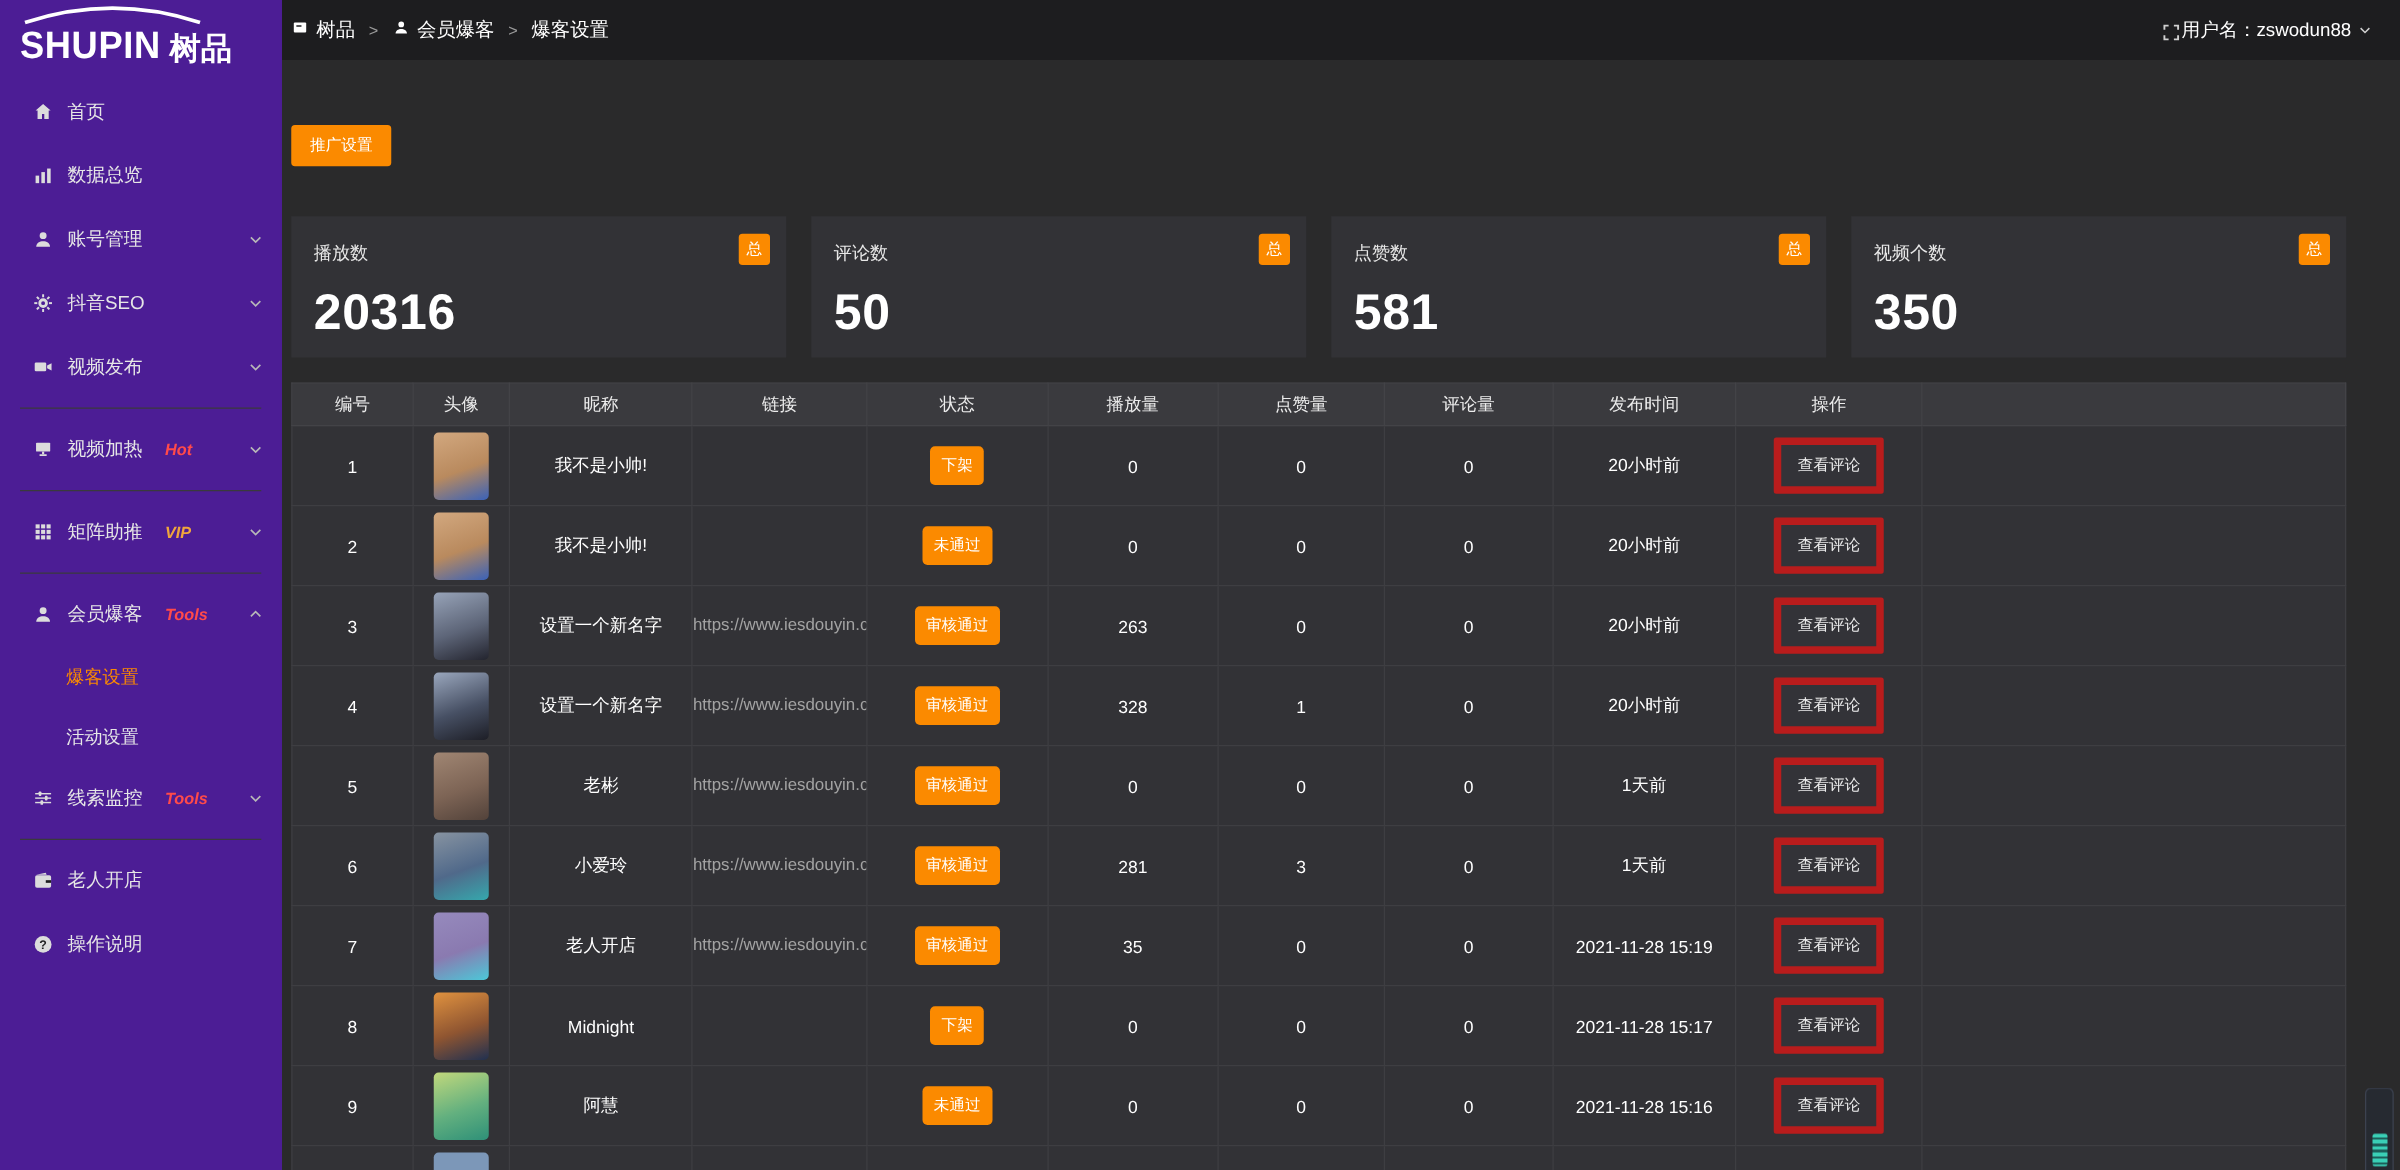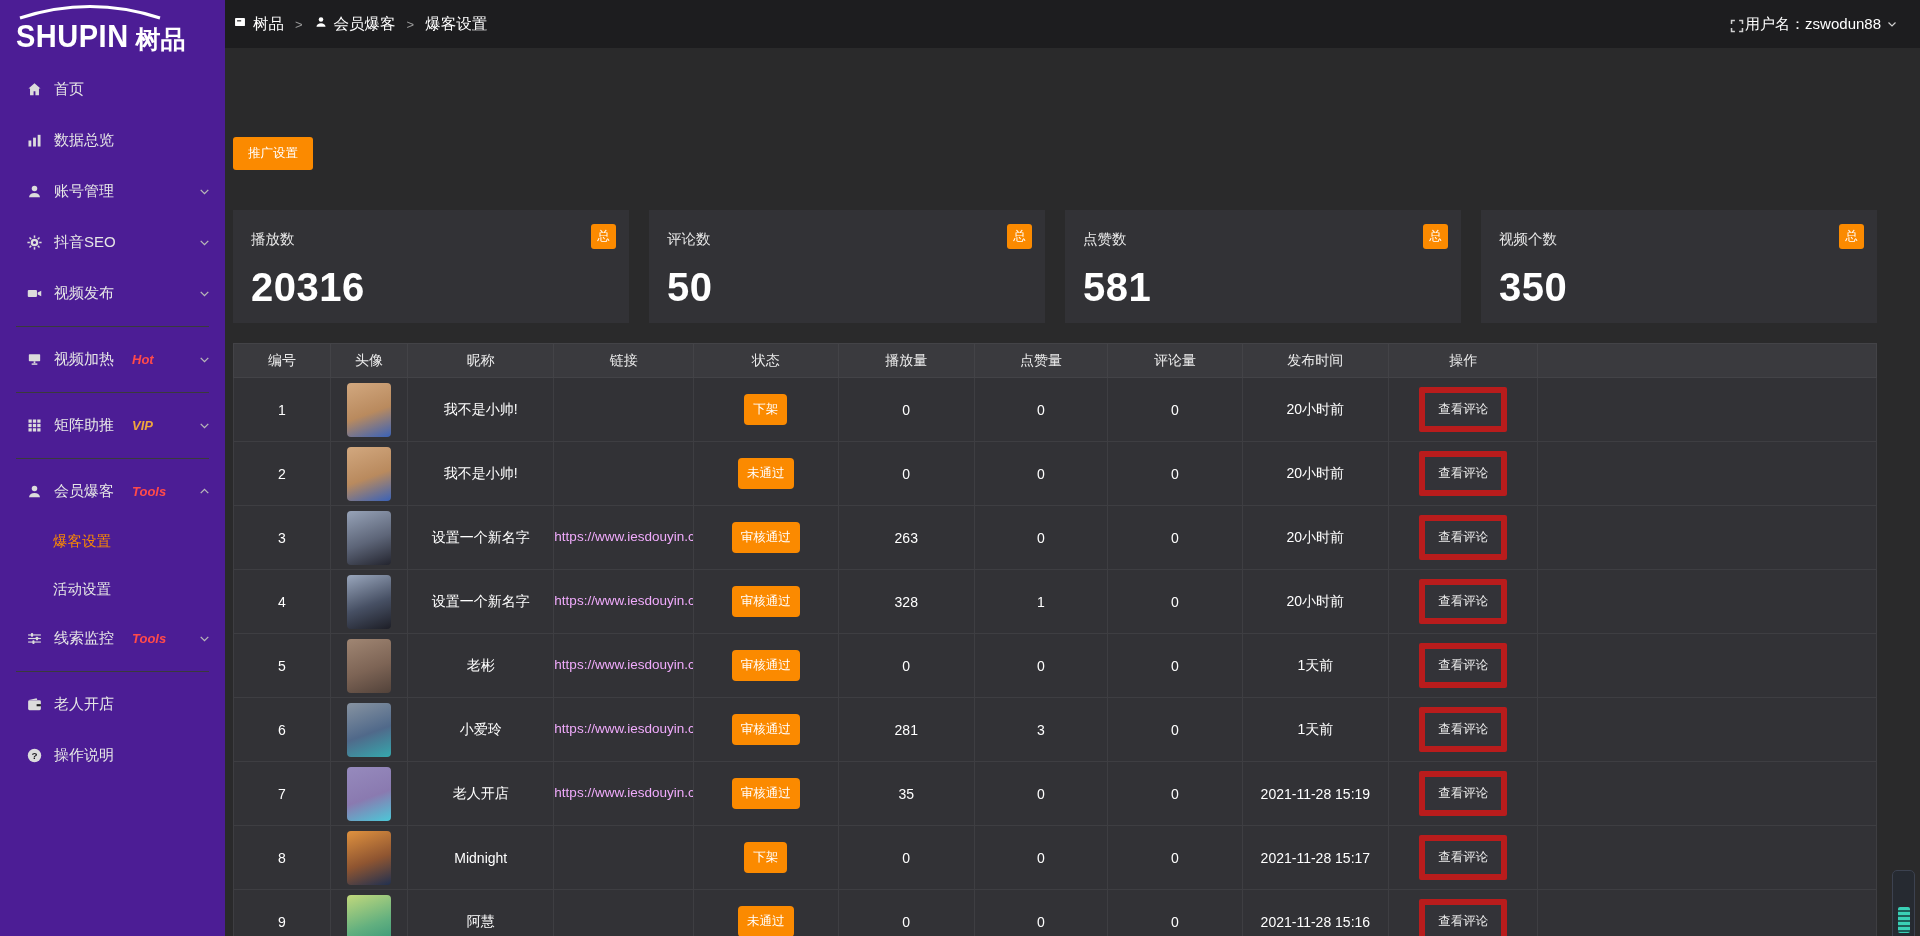--- a/index.html
+++ b/index.html
@@ -30,36 +30,36 @@
   .breadcrumb { display:flex; align-items:center; font-size:15.5px; }
   .bc-item { display:flex; align-items:center; gap:6px; cursor:pointer; }
   .bc-sep { color:#9a9a9a; margin:0 11px; font-size:13px; }
   .topbar-right { display:flex; align-items:flex-end; }
   .fs-btn { display:flex; align-items:center; cursor:pointer; }
   .user-box { display:flex; align-items:center; gap:5px; font-size:15px; cursor:pointer; }
 
   
   .content { margin:48px 0 0 225px; padding:52px 43px 0 8px; }
   .promo-btn { display:inline-block; background:#fb8a00; color:#fff; border:none; cursor:pointer;
-    font-size:12.5px; padding:8px 15px; border-radius:3px; font-family:inherit;margin-top:37px; }
+    font-size:12.5px; padding:8px 15px; border-radius:3px; font-family:inherit; }
   .cards { display:flex; gap:20px; margin-top:40px; }
   .card { flex:1; height:113px; background:#323236; padding:20px 18px; position:relative; }
   .card-label { font-size:14.5px; color:#e8e8e8; }
   .card-value { font-size:40px; font-weight:bold; margin-top:16px; letter-spacing:0.5px; }
   .card-badge { position:absolute; top:14px; right:13px; width:25px; height:25px; background:#fb8a00;
     border-radius:3px; display:flex; align-items:center; justify-content:center; font-size:12.5px; }
 
   
   table { width:100%; margin-top:20px; border-collapse:collapse; table-layout:fixed; background:#323236; }
   th { height:34px; background:#3a3a3e; border:1px solid #434347; font-size:14px; font-weight:normal;
     color:#ececec; text-align:center; }
   td { height:64px; border:1px solid #3e3e42; text-align:center; font-size:14px; color:#fff;
     overflow:hidden; white-space:nowrap; }
   .avatar { display:inline-block; width:44px; height:54px; border-radius:4px; vertical-align:middle; }
-  .cell-link { color:#f0abfc; font-size:13.5px; text-decoration:none; display:inline-block;
+  .cell-link { color:#a3a3a3; font-size:13.5px; text-decoration:none; display:inline-block;
     max-width:100%; overflow:hidden; white-space:nowrap; cursor:pointer; }
   .status-badge { display:inline-block; background:#fb8a00; color:#fff; font-size:12.5px;
     padding:7px 9px; border-radius:4px; cursor:pointer; }
   .action-btn { background:#333338; border:6px solid #b91c1c; color:#ececec; font-size:12.5px;
     padding:8px 13px; border-radius:2px; cursor:pointer; font-family:inherit; }
 
   
   .float-widget { position:fixed; right:5px; bottom:-6px; width:23px; height:72px; background:#262a31;
     border:1px solid #3c4250; border-radius:5px; z-index:9; display:flex; align-items:flex-end;
     justify-content:center; padding-bottom:8px; cursor:pointer; }

